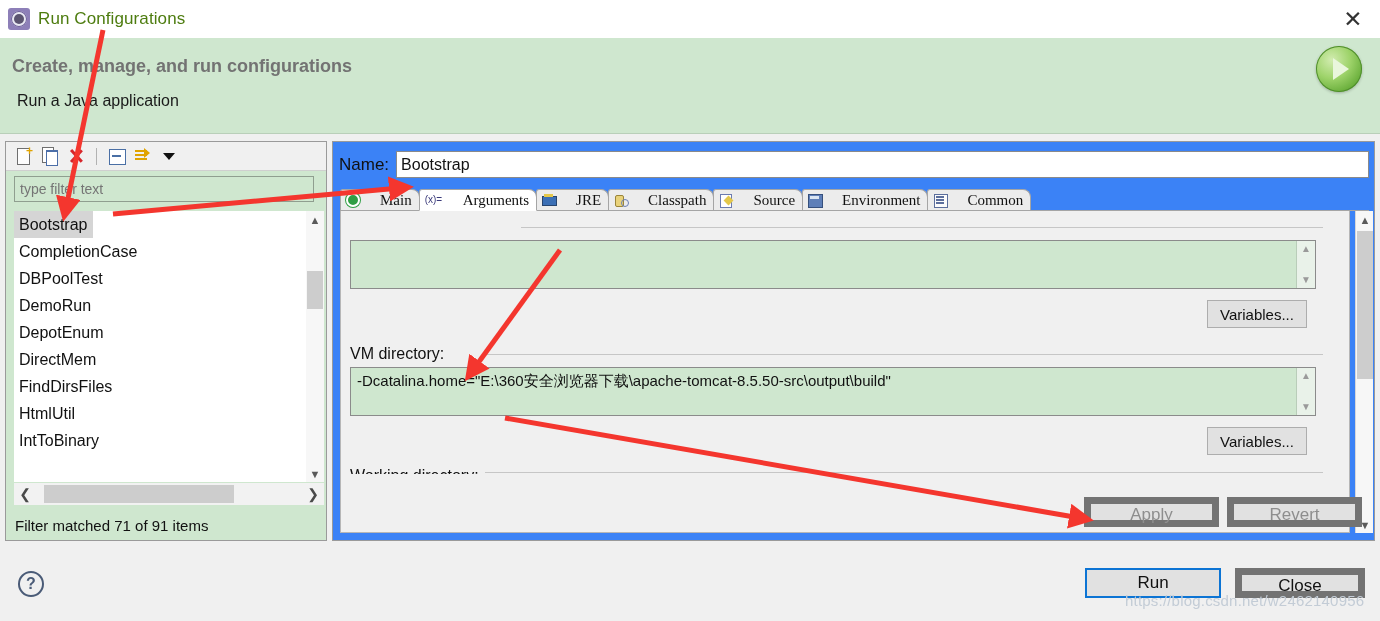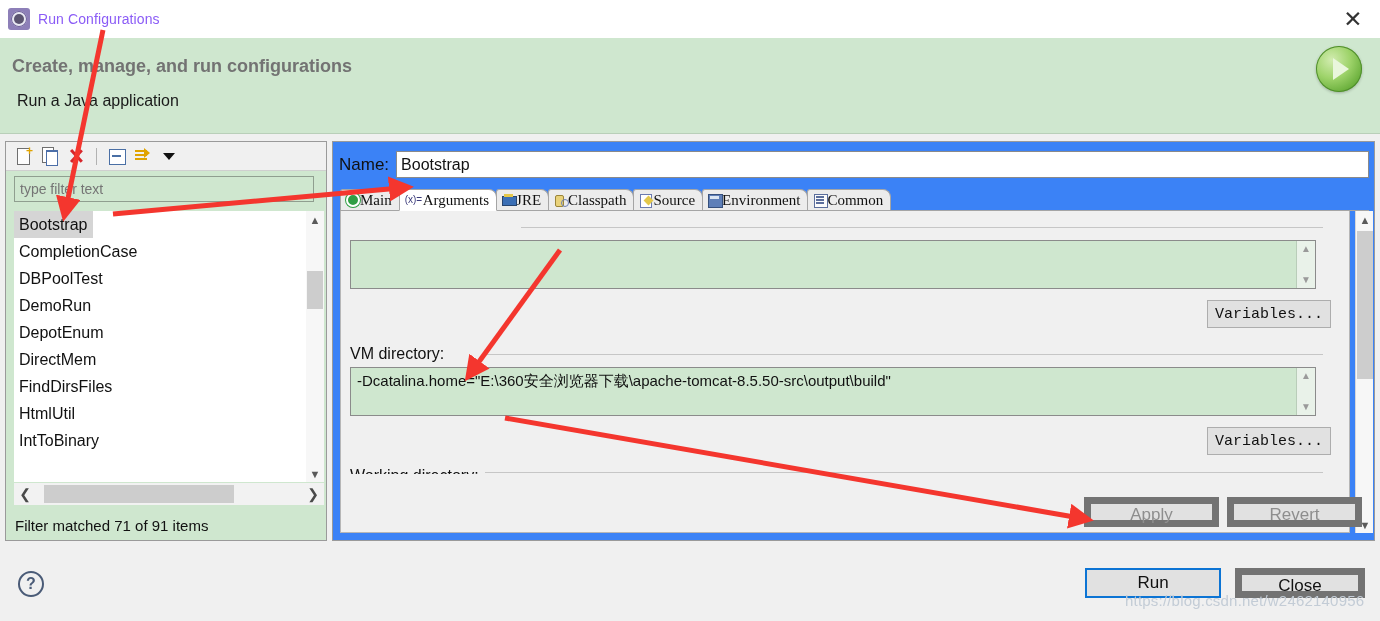--- a/index.html
+++ b/index.html
@@ -33,21 +33,21 @@
     width: 16px; height: 16px; border-radius: 50%;
     background: #e8e8f2;
     box-shadow: inset 0 0 0 1px #6d5f9a;
   }
   .title-icon::after {
     content: ""; position: absolute; left: 6px; top: 6px;
     width: 10px; height: 10px; border-radius: 50%;
     background: #5b5470;
   }
   .title-text {
-    font-size: 14px; color: #8b5cf6; letter-spacing: .1px;
+    font-size: 17px; color: #4d7c0f; letter-spacing: .1px;
   }
   .close-x {
     position: absolute; right: 10px; top: 6px;
     width: 34px; height: 26px;
     display: flex; align-items: center; justify-content: center;
     color: #333; font-size: 23px; line-height: 1;
     cursor: pointer;
   }
 
   
@@ -227,21 +227,21 @@
   }
 
   .tabs {
     position: absolute; left: 7px; top: 47px;
     width: 1029px; height: 22px;
     display: flex; align-items: flex-end;
     border-bottom: 1px solid #a5a5a5;
   }
   .tab {
     height: 21px;
-    display: flex; align-items: center; gap: 0;
+    display: flex; align-items: center; gap: 20px;
     padding: 0 7px 0 5px;
     font-family: "Liberation Serif", serif;
     font-size: 15px; color: #111;
     border: 1px solid #a5a5a5; border-bottom: none;
     border-top-left-radius: 3px; border-top-right-radius: 8px;
     background: #ececec;
     margin-right: -1px; cursor: pointer; white-space: nowrap;
   }
   .tab.active {
     background: #ffffff;
@@ -289,23 +289,23 @@
     white-space: pre; overflow: hidden;
   }
   .ta-spin {
     width: 19px; background: #e9f2e9;
     border-left: 1px solid #b9cdb9;
     display: flex; flex-direction: column; justify-content: space-between;
     align-items: center; padding: 3px 0;
   }
   .ta-spin span { color: #9a9a9a; font-size: 10px; line-height: 1; cursor: pointer; }
   .var-btn {
-    position: absolute; width: 124px; height: 28px;
+    position: absolute; width: 100px; height: 28px;
     background: #e1e1e1; border: 1px solid #adadad;
-    font-family: Liberation Mono, monospace;
+    font-family: Liberation Sans, sans-serif;
     font-size: 15px; color: #111; cursor: pointer;
   }
 
   .panel-vscroll {
     position: absolute; right: 1px; top: 69px;
     width: 18px; height: 322px; background: #f7f7f7;
     border-left: 1px solid #d7d7d7;
   }
   .pv-thumb {
     position: absolute; left: 1px; top: 20px; width: 16px; height: 148px;

